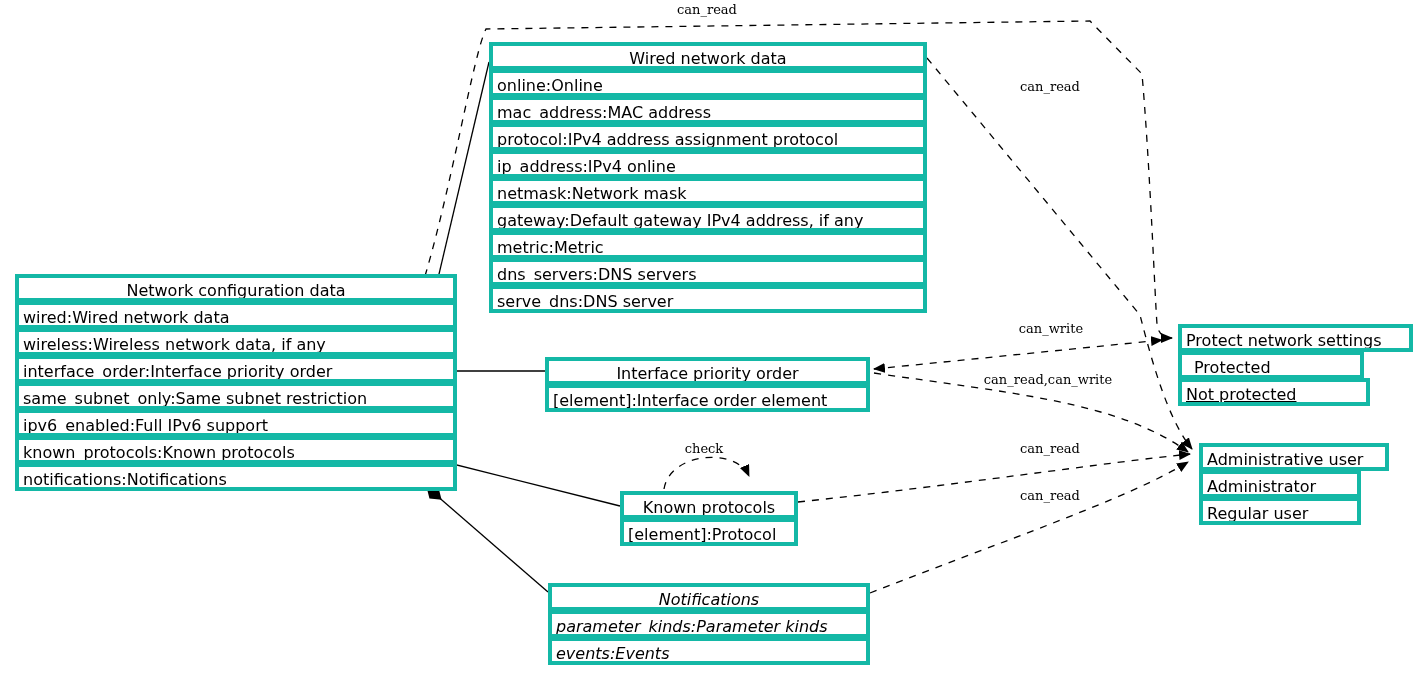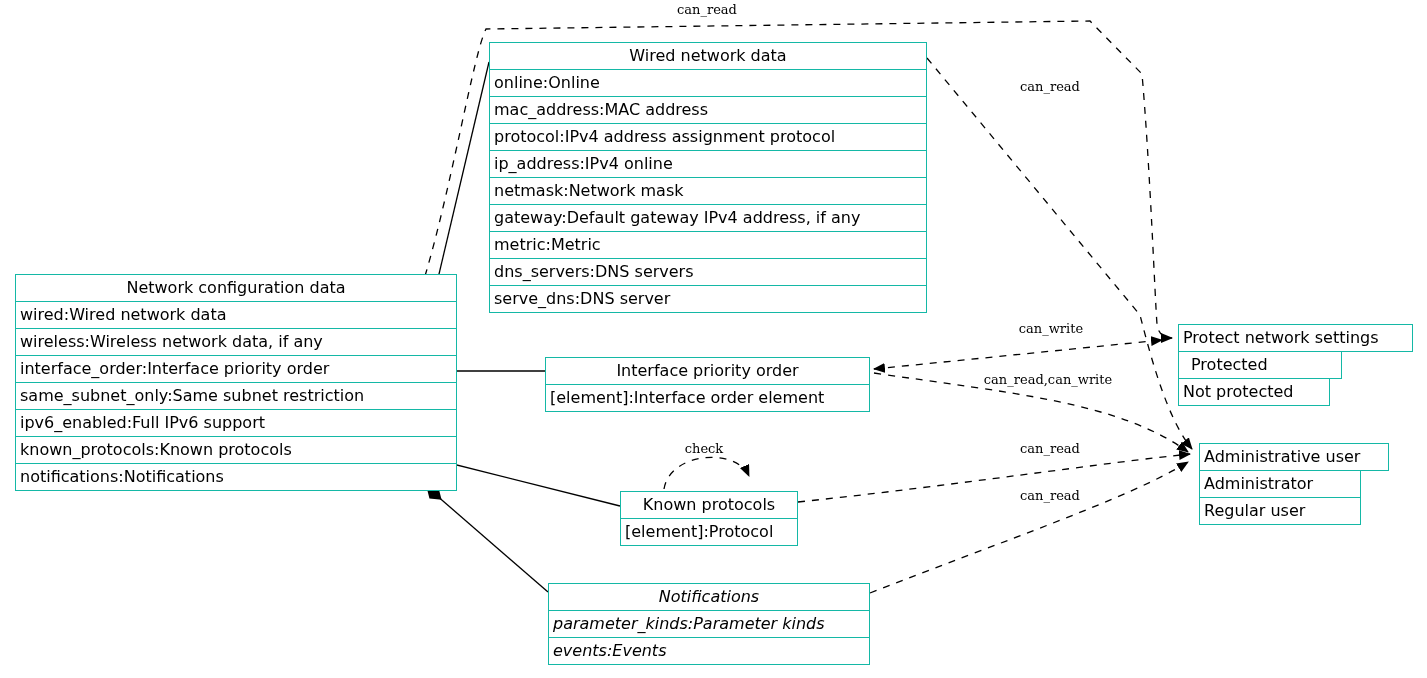--- a/index.html
+++ b/index.html
@@ -7,21 +7,21 @@
     position:relative;
     width:1427px;height:678px;
     background:#ffffff;
     font-family:"DejaVu Sans","Liberation Sans",sans-serif;
     overflow:hidden;
   }
   #edges{position:absolute;left:0;top:0;width:1427px;height:678px;z-index:1;}
   .node{position:absolute;z-index:2;font-size:16px;color:#000;}
   .cell{
     box-sizing:border-box;
-    border:1px solid #14b8a6;
+    border:4px solid #14b8a6;
     background:#fff;
     height:28px;line-height:26px;
     padding:0 4px;
     white-space:nowrap;
     overflow:hidden;
   }
   .cell + .cell{margin-top:-1px;}
   .hdr{text-align:center;}
   .attr{text-align:left;}
   .elabel{
@@ -103,22 +103,22 @@
   </div>
 
   <div class="node" style="left:548px;top:583px;width:322px;font-style:italic;">
     <div class="cell hdr">Notifications</div>
     <div class="cell attr">parameter_kinds:Parameter kinds</div>
     <div class="cell attr">events:Events</div>
   </div>
 
   <div class="node" style="left:1178px;top:324px;width:235px;">
     <div class="cell attr">Protect network settings</div>
-    <div class="cell attr" style="width:164px;padding-left:12px;">Protected</div>
-    <div class="cell attr" style="width:152px;">Not protected</div>
+    <div class="cell attr" style="width:186px;padding-left:12px;">Protected</div>
+    <div class="cell attr" style="width:192px;text-decoration:underline;">Not protected</div>
   </div>
 
   <div class="node" style="left:1199px;top:443px;width:190px;">
     <div class="cell attr">Administrative user</div>
     <div class="cell attr" style="width:162px;">Administrator</div>
     <div class="cell attr" style="width:162px;">Regular user</div>
   </div>
 
   <div class="elabel" style="left:707px;top:2px;">can_read</div>
   <div class="elabel" style="left:1050px;top:79px;">can_read</div>

